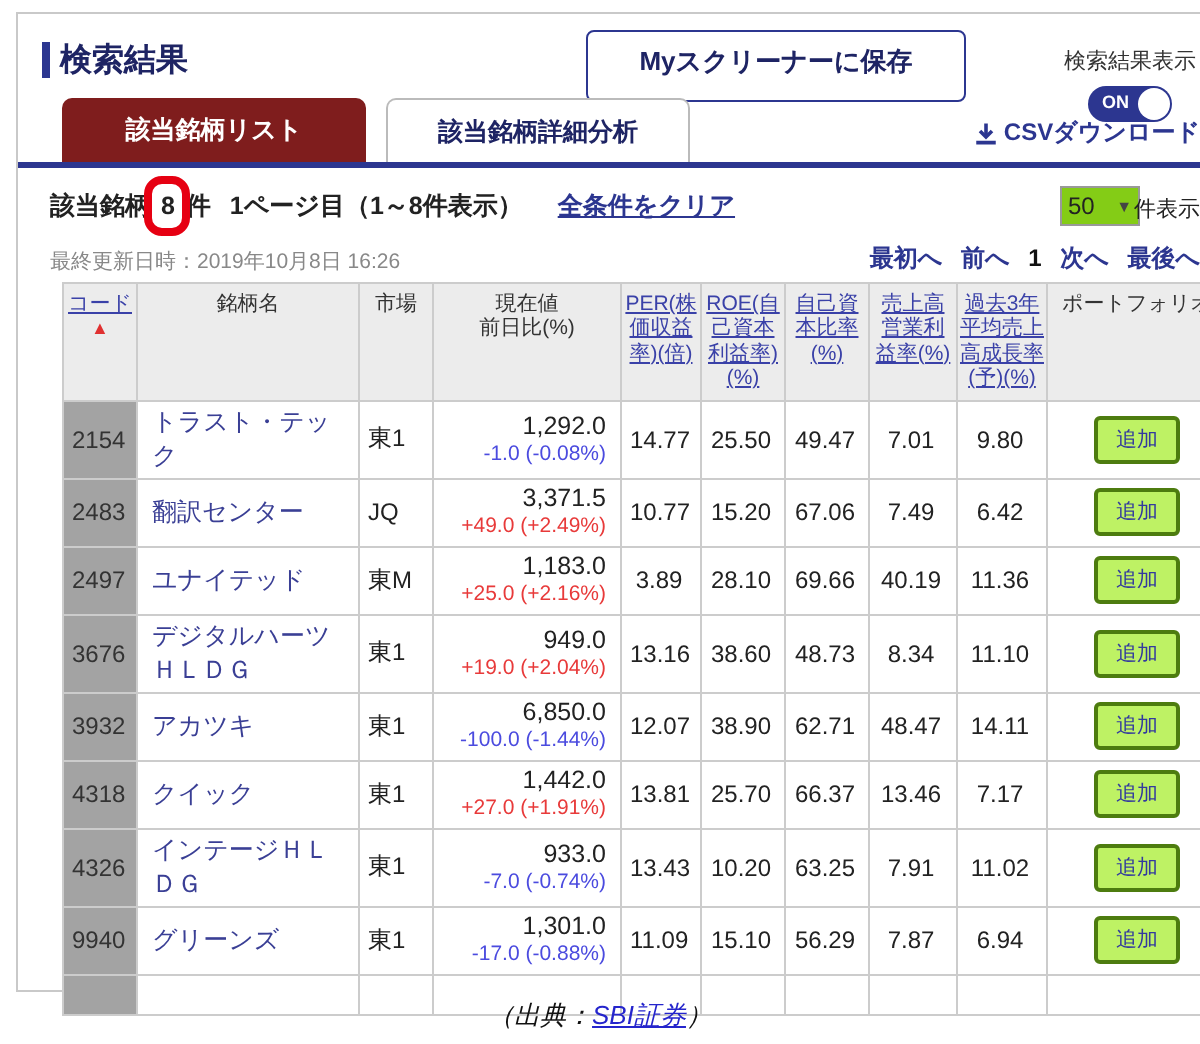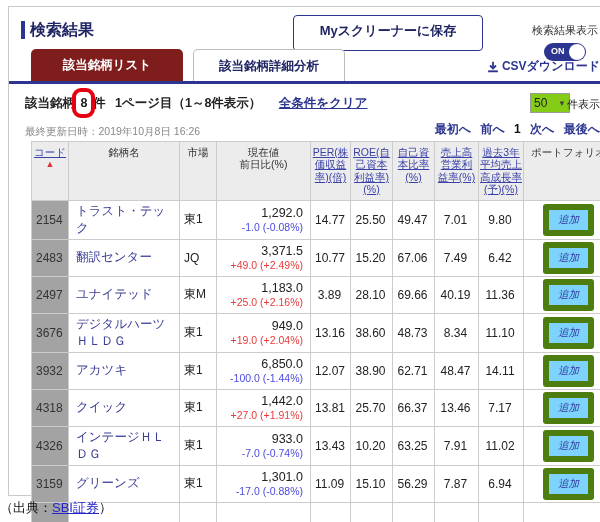--- a/index.html
+++ b/index.html
@@ -70,32 +70,32 @@
   td.code { background:#a3a3a3; text-align:left; color:#333; }
   td.name { color:#3a3f95; padding-left:7px; font-size:12.5px; }
   td.market { text-align:left; }
   td.price-cell { text-align:right; padding-right:7px;margin-top:44px; }
   .price-main { display:block; font-size:12.5px; color:#222; line-height:1.2; }
   .price-change { display:block; font-size:10.5px; line-height:1.2; }
   .price-change.up { color:#e83a3a; }
   .price-change.down { color:#4b4bdf; }
   td.num { text-align:center; padding-right:6px; }
   td.portfolio { text-align:center; }
-  .add-btn { display:inline-block; border:6px solid #4d7c0f; border-radius:3px; background:#7dd3fc;
-             color:#333a9e; font-size:10.5px; padding:3px 9px; cursor:pointer;font-style:italic; }
+  .add-btn { display:inline-block; border:2px solid #4d7c0f; border-radius:3px; background:#bef264;
+             color:#333a9e; font-size:10.5px; padding:3px 9px; cursor:pointer; }
   tr.empty-row td { height:20px; }
 
   
   .w-code{width:37px} .w-name{width:111px} .w-market{width:37px} .w-price{width:94px}
   .w-per{width:40px} .w-roe{width:42px} .w-eq{width:42px} .w-mg{width:44px}
   .w-gr{width:45px} .w-pf{width:90px}
 
   
-  .footer { position:absolute; top:499px; left:0; width:100%; 
-            font-size:13px; color:#111; }
+  .footer { position:absolute; top:499px; left:0; width:100%; text-align:center;
+            font-size:13px; color:#111;font-style:italic; }
   .footer a { color:#2525cc; text-decoration:underline; cursor:pointer; }
 </style>
 </head>
 <body>
 
 <div class="card">
 
   <div class="hdr">
     <div class="title">検索結果</div>
     <div class="save-btn">Myスクリーナーに保存</div>
@@ -300,21 +300,21 @@
       <td class="num">10.20</td>
       <td class="num">63.25</td>
       <td class="num">7.91</td>
       <td class="num">11.02</td>
       <td class="portfolio">
         <span class="add-btn">追加</span>
       </td>
     </tr>
 
     <tr>
-      <td class="code">3159</td>
+      <td class="code">9940</td>
       <td class="name">グリーンズ</td>
       <td class="market">東1</td>
       <td class="price-cell">
         <span class="price-main">1,301.0</span>
         <span class="price-change down">-17.0 (-0.88%)</span>
       </td>
       <td class="num">11.09</td>
       <td class="num">15.10</td>
       <td class="num">56.29</td>
       <td class="num">7.87</td>

